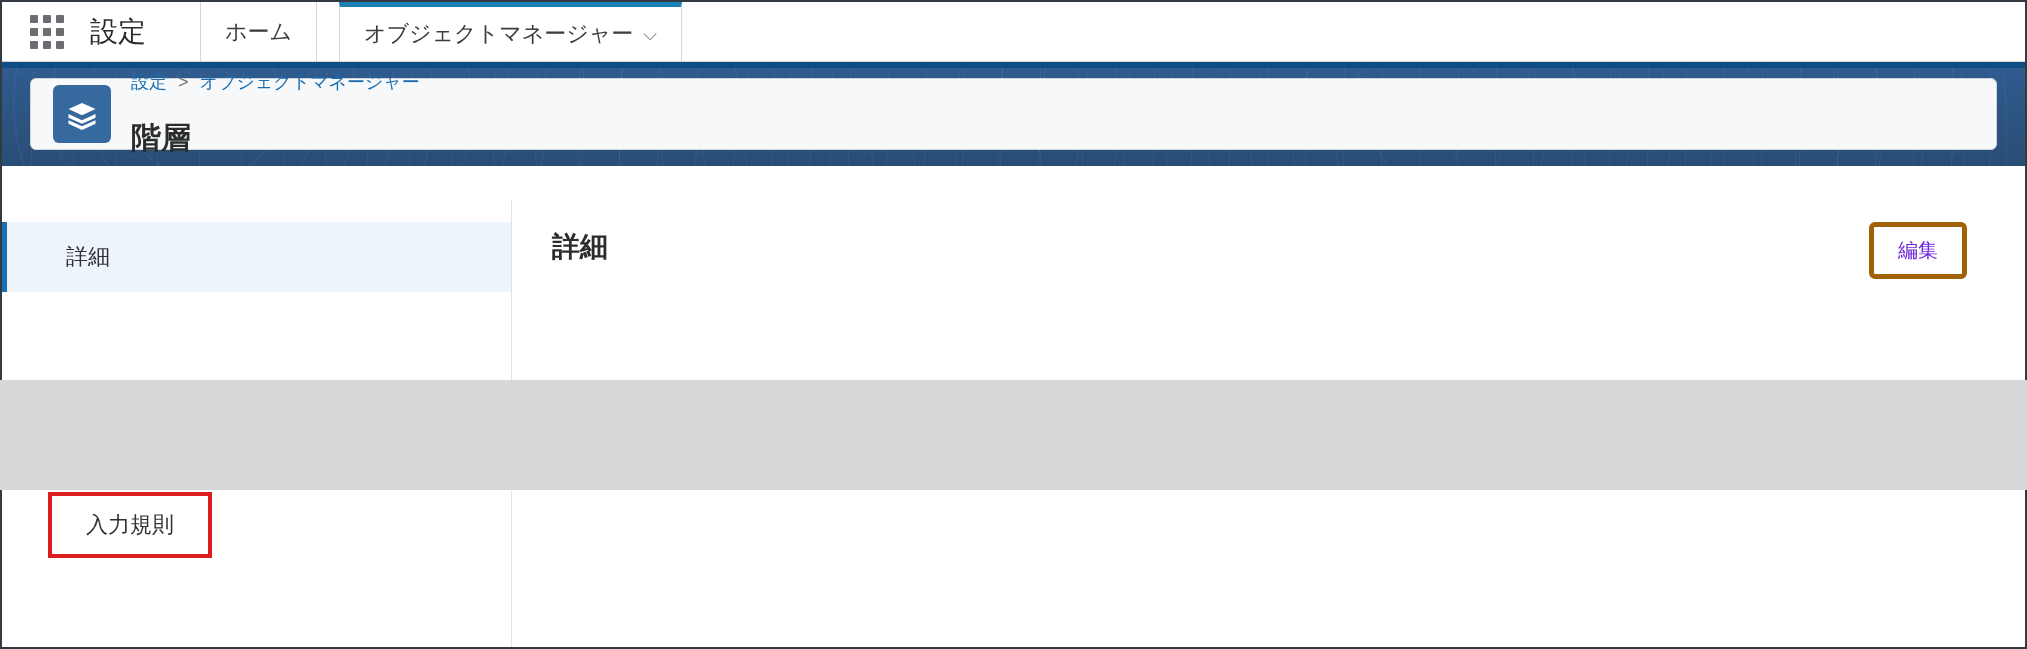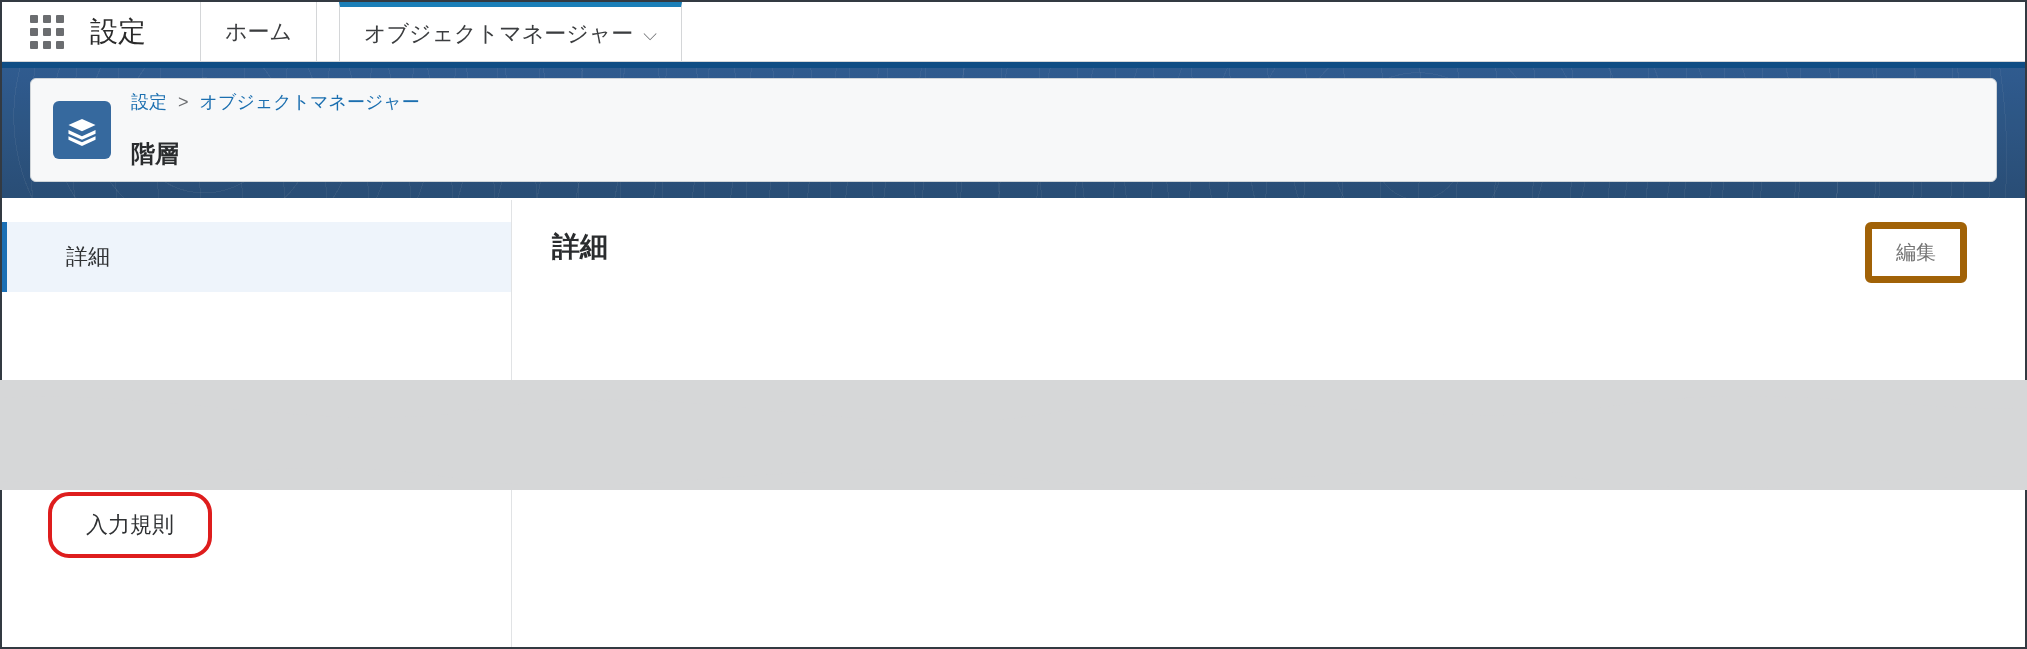--- a/index.html
+++ b/index.html
@@ -67,21 +67,21 @@
   }
   .tab .chevron {
     margin-left: 10px;
     color: #6b6d70;
     font-size: 18px;
   }
 
   
   .band {
     position: relative;
-    height: 136px;
+    height: 104px;
     background: #f97316;
     overflow: hidden;
   }
   .band::before {
     content: "";
     position: absolute;
     inset: 0;
     background:
       repeating-radial-gradient(circle at 10% 40%, rgba(255,255,255,0.06) 0 1px, transparent 1px 38px),
       repeating-radial-gradient(circle at 70% 70%, rgba(255,255,255,0.05) 0 1px, transparent 1px 42px),
@@ -115,21 +115,21 @@
     border-radius: 6px;
     display: flex;
     align-items: center;
     justify-content: center;
   }
   .obj-icon svg { width: 32px; height: 32px; fill: #fff; }
   .ph-text { display: flex; flex-direction: column; gap: 4px; }
   .breadcrumb { font-size: 18px; color: #4b4d4f; }
   .breadcrumb a { color: #1b6fb0; text-decoration: none; }
   .breadcrumb .sep { color: #6b6d70; padding: 0 6px; }
-  .page-title { font-size: 24px; font-weight: 700; color: #2a2c2e; margin-top: 20px; }
+  .page-title { font-size: 30px; font-weight: 700; color: #2a2c2e; margin-top: 20px; }
 
   
   .main {
     position: absolute;
     top: 198px; 
     left: 0; right: 0; bottom: 0;
     display: flex;
     background: #fff;
   }
   .sidebar {
@@ -152,42 +152,41 @@
     position: absolute;
     left: 0; top: 0; bottom: 0;
     width: 5px;
     background: #1a6fb5;
   }
   .side-item.highlighted {
     display: inline-block;
     margin-left: 50px;
     padding: 14px 34px;
     outline: 4px solid #de1d1d;
-    border-radius: 17px;
   }
   .side-block-wrap { margin-top: 24px; }
   .content {
     flex: 1;
     position: relative;
     padding: 28px 40px 0 40px;
   }
   .content-title {
     font-size: 28px;
     font-weight: 700;
     color: #2a2c2e;
   }
   .edit-btn {
     position: absolute;
     right: 58px;
     top: 22px;
     padding: 10px 24px;
     font-size: 20px;
-    color: #737373;
-    background: #fff;
-    border: 7px solid #a16207;
+    color: #6d28d9;
+    background: #fff;
+    border: 5px solid #a16207;
     border-radius: 6px;
     cursor: pointer;
   }
 
   
   .torn {
     position: absolute;
     left: -20px;
     right: -40px;
     top: 378px;

